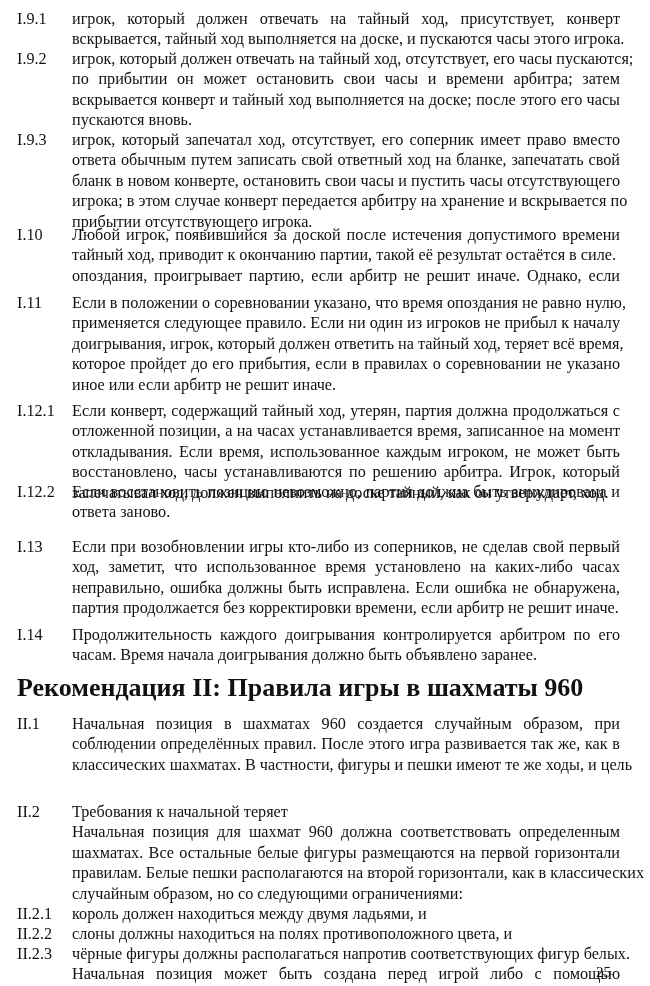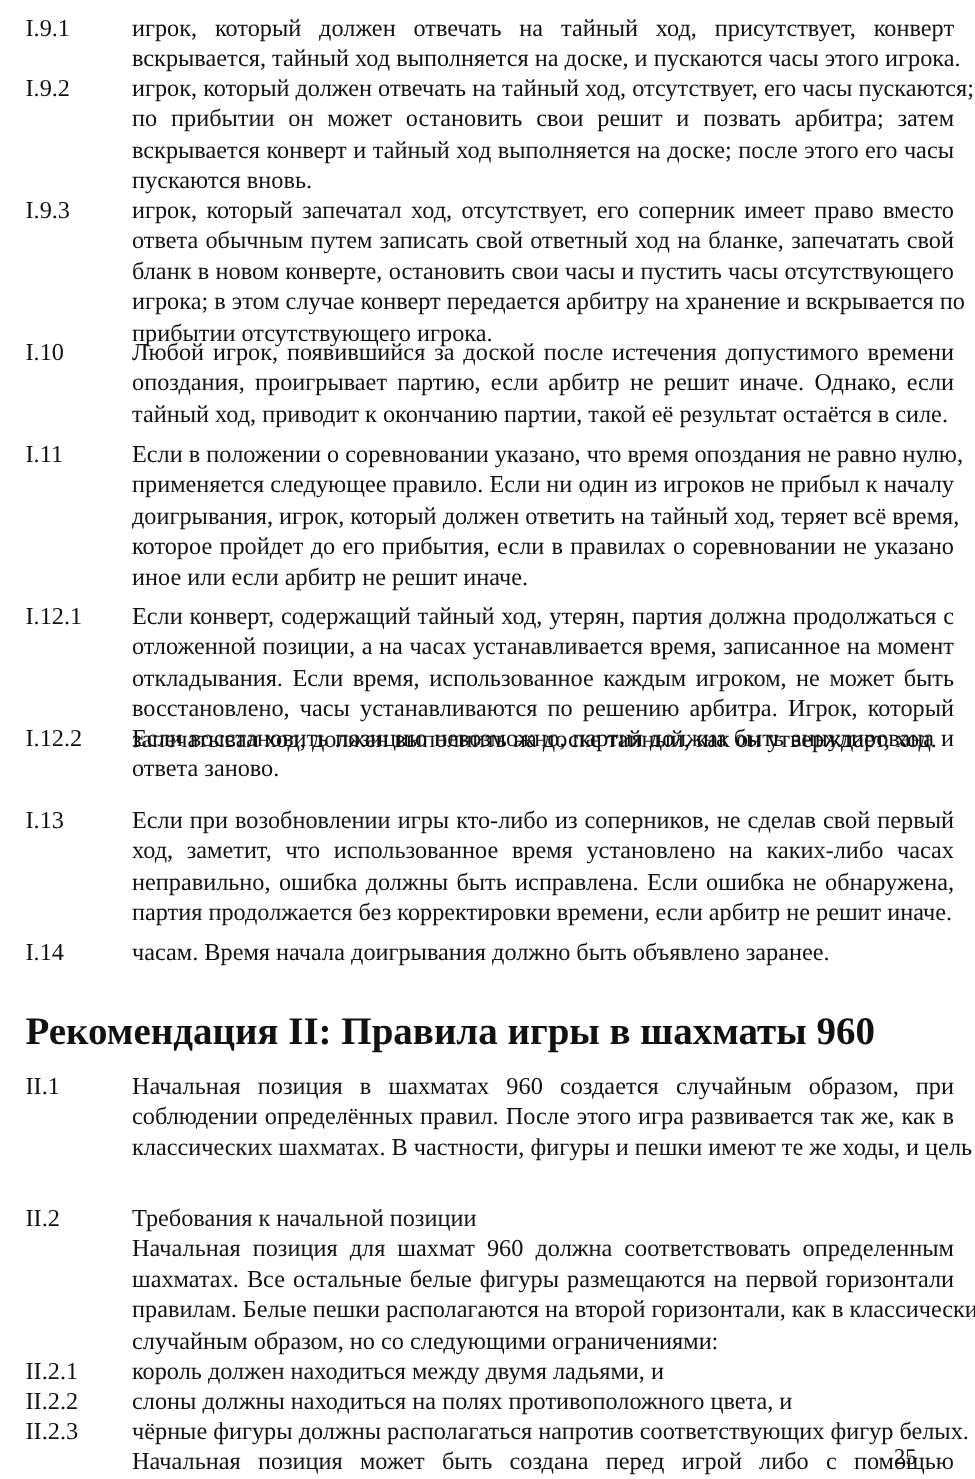--- a/index.html
+++ b/index.html
@@ -4,62 +4,62 @@
 <style>
   html, body { margin: 0; padding: 0; background: #ffffff; }
   body {
     width: 650px; height: 986px; overflow: hidden; position: relative;
     font-family: "Liberation Serif", "DejaVu Serif", serif;
     color: #111111; font-size: 16.2px; line-height: 20.4px;
   }
   .page { position: absolute; left: 0; top: 0; width: 650px; height: 743px; }
   .item { position: absolute; left: 0; width: 650px; }
   .num { position: absolute; left: 17px; top: 0; }
-  .txt { position: absolute; left: 72px; top: 0; width: 548px; text-align: justify; margin-left: 16px; }
+  .txt { position: absolute; left: 72px; top: 0; width: 548px; text-align: justify; }
   .txt .ln { display: block; text-align: justify; text-align-last: justify; white-space: nowrap; }
   .txt .ln.last { text-align-last: left; }
   .heading { position: absolute; left: 17px; top: 676px; font-weight: bold; font-size: 26px; line-height: 24px; }
   .pagenum { position: absolute; left: 596px; top: 962px; font-size: 15px; }
 </style>
 </head>
 <body>
 
 <div class="page" id="page">
     <div class="item" style="top: 9px;">
       <div class="num">I.9.1</div>
       <div class="txt">
         <span class="ln">игрок, который должен отвечать на тайный ход, присутствует, конверт</span>
         <span class="ln last">вскрывается, тайный ход выполняется на доске, и пускаются часы этого игрока.</span>
       </div>
     </div>
     <div class="item" style="top: 49px;">
       <div class="num">I.9.2</div>
       <div class="txt">
         <span class="ln">игрок, который должен отвечать на тайный ход, отсутствует, его часы пускаются;</span>
-        <span class="ln">по прибытии он может остановить свои решит и позвать арбитра; затем</span>
+        <span class="ln">по прибытии он может остановить свои часы и времени арбитра; затем</span>
         <span class="ln">вскрывается конверт и тайный ход выполняется на доске; после этого его часы</span>
         <span class="ln last">пускаются вновь.</span>
       </div>
     </div>
     <div class="item" style="top: 130px;">
       <div class="num">I.9.3</div>
       <div class="txt">
         <span class="ln">игрок, который запечатал ход, отсутствует, его соперник имеет право вместо</span>
         <span class="ln">ответа обычным путем записать свой ответный ход на бланке, запечатать свой</span>
         <span class="ln">бланк в новом конверте, остановить свои часы и пустить часы отсутствующего</span>
         <span class="ln">игрока; в этом случае конверт передается арбитру на хранение и вскрывается по</span>
         <span class="ln last">прибытии отсутствующего игрока.</span>
       </div>
     </div>
     <div class="item" style="top: 225px;">
       <div class="num">I.10</div>
       <div class="txt">
         <span class="ln">Любой игрок, появившийся за доской после истечения допустимого времени</span>
+        <span class="ln last">тайный ход, приводит к окончанию партии, такой её результат остаётся в силе.</span>
         <span class="ln">опоздания, проигрывает партию, если арбитр не решит иначе. Однако, если</span>
-        <span class="ln last">тайный ход, приводит к окончанию партии, такой её результат остаётся в силе.</span>
       </div>
     </div>
     <div class="item" style="top: 293px;">
       <div class="num">I.11</div>
       <div class="txt">
         <span class="ln">Если в положении о соревновании указано, что время опоздания не равно нулю,</span>
         <span class="ln">применяется следующее правило. Если ни один из игроков не прибыл к началу</span>
         <span class="ln">доигрывания, игрок, который должен ответить на тайный ход, теряет всё время,</span>
         <span class="ln">которое пройдет до его прибытия, если в правилах о соревновании не указано</span>
         <span class="ln last">иное или если арбитр не решит иначе.</span>
@@ -87,35 +87,36 @@
       <div class="txt">
         <span class="ln">Если при возобновлении игры кто-либо из соперников, не сделав свой первый</span>
         <span class="ln">ход, заметит, что использованное время установлено на каких-либо часах</span>
         <span class="ln">неправильно, ошибка должны быть исправлена. Если ошибка не обнаружена,</span>
         <span class="ln last">партия продолжается без корректировки времени, если арбитр не решит иначе.</span>
       </div>
     </div>
     <div class="item" style="top: 625px;">
       <div class="num">I.14</div>
       <div class="txt">
+        <span class="ln">Продолжительность каждого доигрывания контролируется арбитром по его</span>
         <span class="ln last">часам. Время начала доигрывания должно быть объявлено заранее.</span>
       </div>
     </div>
     <div class="item" style="top: 714px;">
       <div class="num">II.1</div>
       <div class="txt">
         <span class="ln">Начальная позиция в шахматах 960 создается случайным образом, при</span>
         <span class="ln">соблюдении определённых правил. После этого игра развивается так же, как в</span>
         <span class="ln">классических шахматах. В частности, фигуры и пешки имеют те же ходы, и цель</span>
       </div>
     </div>
     <div class="item" style="top: 802px;">
       <div class="num">II.2</div>
       <div class="txt">
-        <span class="ln last">Требования к начальной позиции</span>
+        <span class="ln last">Требования к начальной теряет</span>
         <span class="ln">Начальная позиция для шахмат 960 должна соответствовать определенным</span>
         <span class="ln">шахматах. Все остальные белые фигуры размещаются на первой горизонтали</span>
         <span class="ln">правилам. Белые пешки располагаются на второй горизонтали, как в классических</span>
         <span class="ln last">случайным образом, но со следующими ограничениями:</span>
       </div>
     </div>
     <div class="item" style="top: 904px;">
       <div class="num">II.2.1</div>
       <div class="txt">
         <span class="ln last">король должен находиться между двумя ладьями, и</span>

